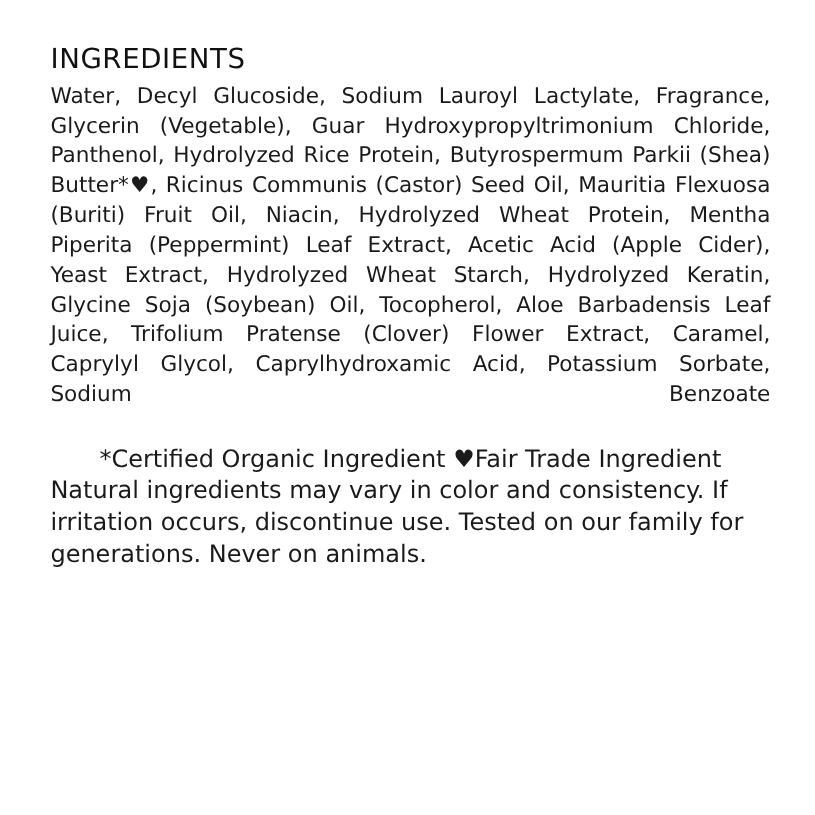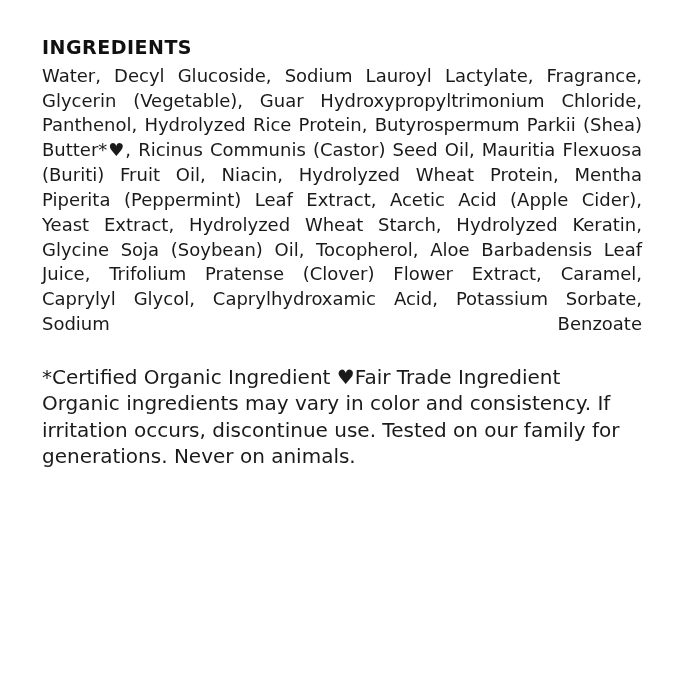--- a/index.html
+++ b/index.html
@@ -15,22 +15,22 @@
     color: #1a1a1a;
   }
   .label {
     position: absolute;
     left: 42px;
     top: 36px;
     width: 600px;
   }
   .heading {
     font-family: "DejaVu Sans", sans-serif;
-    font-weight: bold;
-    font-size: 19px;
+    font-weight: normal;
+    font-size: 23px;
     letter-spacing: 0.5px;
     line-height: 1.25;
     margin: 0 0 4px 0;
     color: #111111;
   }
   .ingredients {
     font-family: "DejaVu Sans", sans-serif;
     font-size: 18px;
     line-height: 1.38;
     text-align: justify;
@@ -43,31 +43,32 @@
     content: "";
     display: inline-block;
     width: 100%;
   }
   .keys {
     font-family: "DejaVu Sans", sans-serif;
     font-size: 20px;
     line-height: 1.33;
     margin: 2px 0 0 0;
     color: #1a1a1a;
+    text-align: center;
   }
   .notes {
     font-family: "DejaVu Sans", sans-serif;
     font-size: 20px;
     line-height: 1.33;
     margin: 0;
     color: #1a1a1a;
     max-width: 595px;
   }
 </style>
 </head>
 <body>
 
 <div class="label">
   <h1 class="heading">INGREDIENTS</h1>
   <p class="ingredients">Water, Decyl Glucoside, Sodium Lauroyl Lactylate, Fragrance, Glycerin (Vegetable), Guar Hydroxypropyltrimonium Chloride, Panthenol, Hydrolyzed Rice Protein, Butyrospermum Parkii (Shea) Butter*♥, Ricinus Communis (Castor) Seed Oil, Mauritia Flexuosa (Buriti) Fruit Oil, Niacin, Hydrolyzed Wheat Protein, Mentha Piperita (Peppermint) Leaf Extract, Acetic Acid (Apple Cider), Yeast Extract, Hydrolyzed Wheat Starch, Hydrolyzed Keratin, Glycine Soja (Soybean) Oil, Tocopherol, Aloe Barbadensis Leaf Juice, Trifolium Pratense (Clover) Flower Extract, Caramel, Caprylyl Glycol, Caprylhydroxamic Acid, Potassium Sorbate, Sodium Benzoate</p>
   <p class="keys">*Certified Organic Ingredient  ♥Fair Trade Ingredient</p>
-  <p class="notes">Organic ingredients may vary in color and consistency. If irritation occurs, discontinue use. Tested on our family for generations. Never on animals.</p>
+  <p class="notes">Natural ingredients may vary in color and consistency. If irritation occurs, discontinue use. Tested on our family for generations. Never on animals.</p>
 </div>
 
 </body></html>

